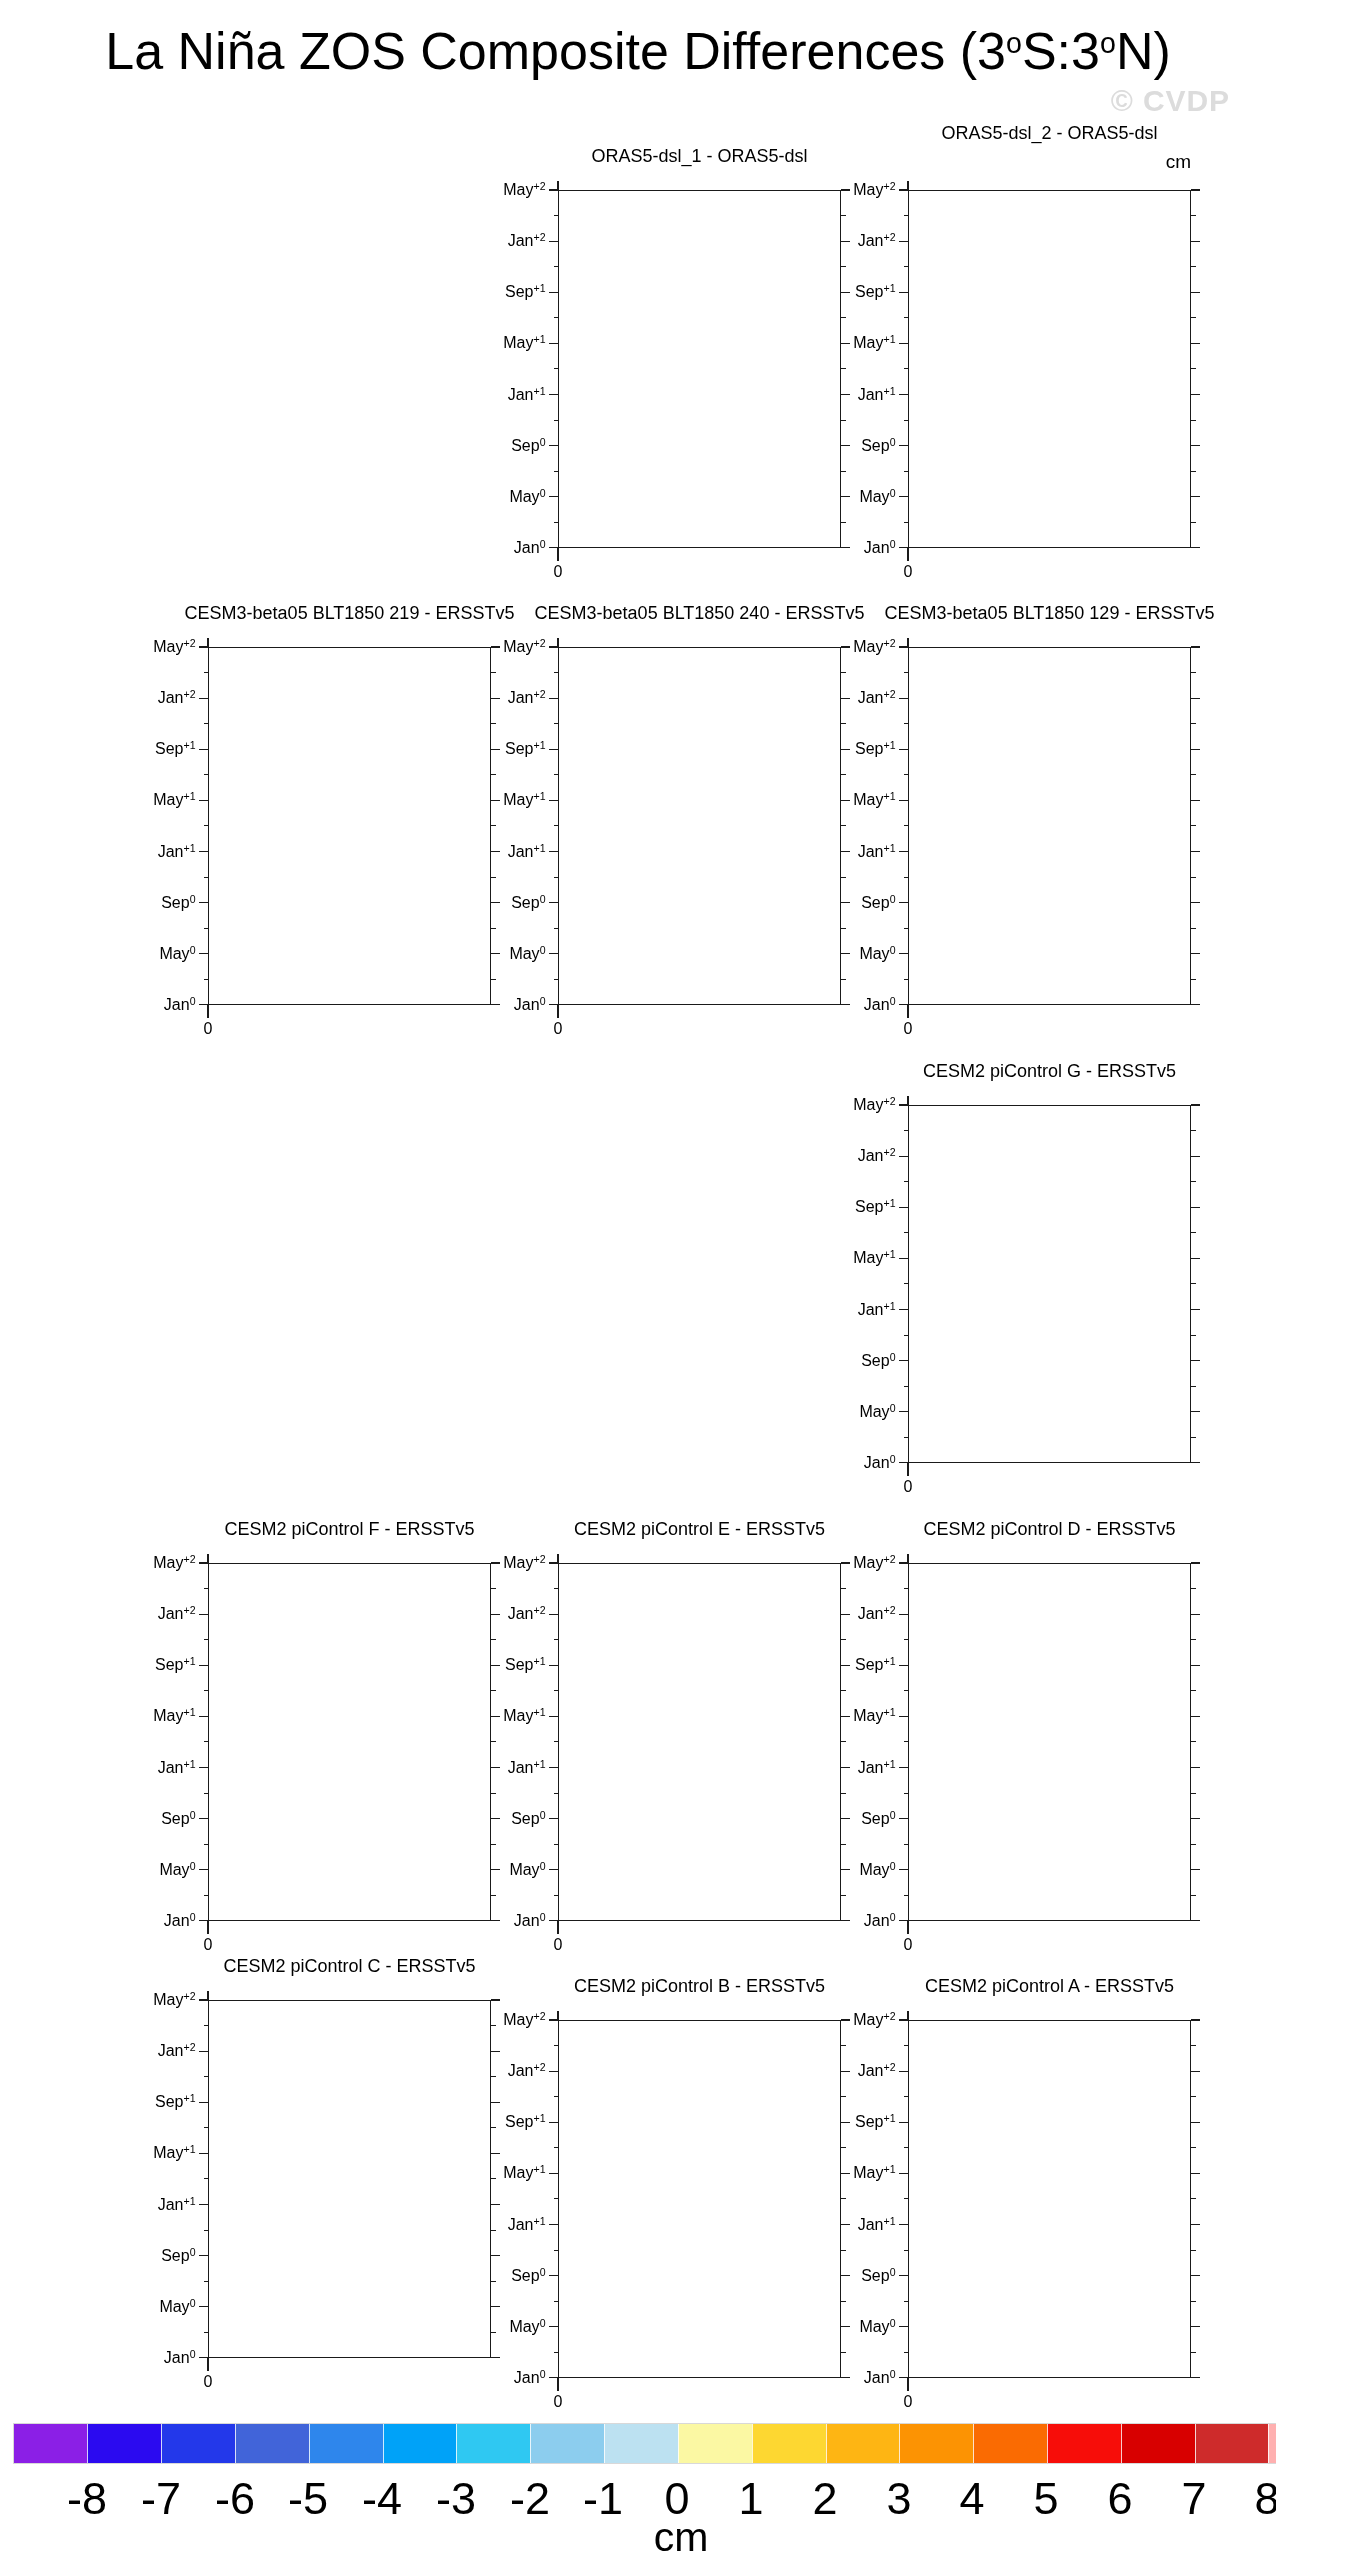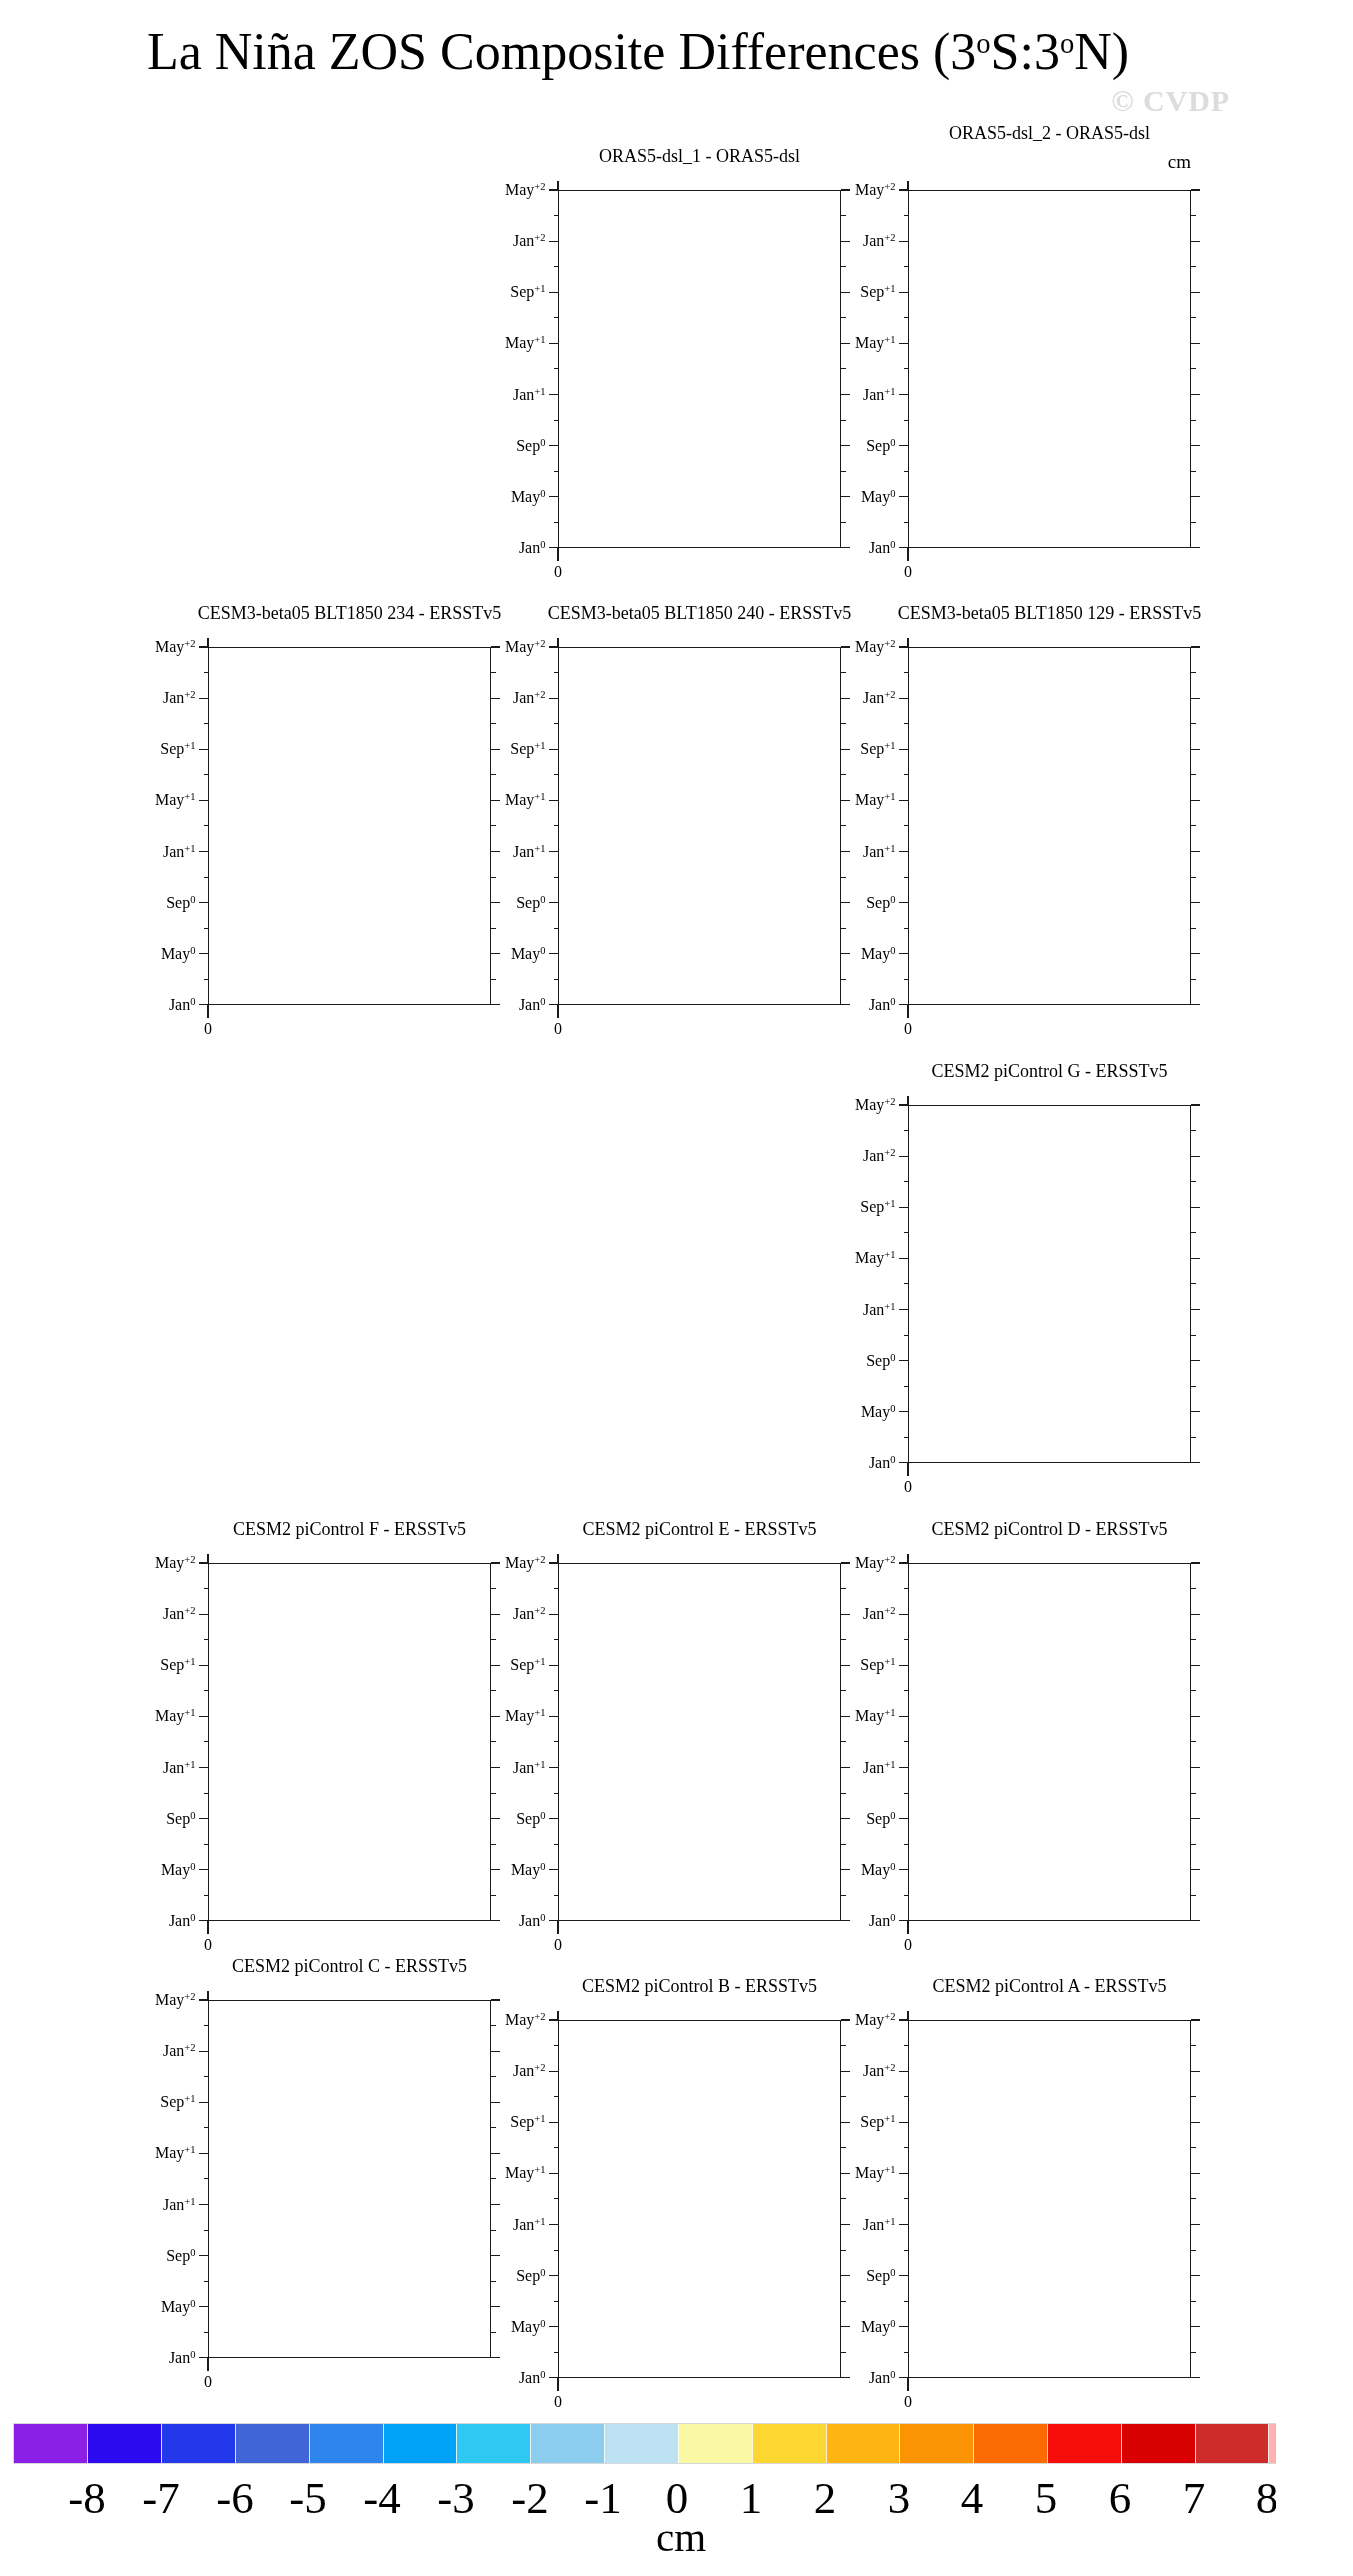--- a/index.html
+++ b/index.html
@@ -1,18 +1,18 @@
 <!DOCTYPE html>
 <html style="font-size:14.3px"><head>
 <meta charset="utf-8">
 <style>
   html,body { margin:0; padding:0; background:#ffffff; }
   .canvas {
     position:relative; width:1276px; height:2576px; background:#ffffff;
-    font-family:Liberation Serif, serif; color:#000; overflow:hidden;
+    font-family:Liberation Sans, sans-serif; color:#000; overflow:hidden;
   }
   .main-title {
     position:absolute; top:23px; left:0; width:100%; text-align:center;
     font-size:52px; line-height:1.1; white-space:nowrap;
   }
   .main-title sup, .raised-sup {
     font-size:55%; position:relative; top:-0.55em; vertical-align:baseline;
   }
   .watermark {
     position:absolute; top:84px; right:46px; font-size:30px; font-weight:bold;
@@ -152,21 +152,21 @@
         <div class="tick left" style="top: 306px;"></div>
         <div class="tick right" style="top: 306px;"></div>
         <div class="tick left minor" style="top: 332px;"></div>
         <div class="tick right minor" style="top: 332px;"></div>
         <div class="ylab" style="top: 307px;"><span>May</span><sup>0</sup></div>
         <div class="tick left" style="top: 357px;"></div>
         <div class="tick right" style="top: 357px;"></div>
         <div class="ylab" style="top: 358px;"><span>Jan</span><sup>0</sup></div>
       </div>
       <div class="panel" style="left: 208px; top: 647px;">
-    <div class="ptitle">CESM3-beta05 BLT1850 234 - ERSSTv5</div>
+    <div class="ptitle">CESM3-beta05 BLT1850 219 - ERSSTv5</div>
     <div class="frame"></div>
     <div class="stub top"></div>
     <div class="stub bottom"></div>
     <div class="xlab">0</div>
   <div class="tick left" style="top: -0.6px;"></div>
         <div class="tick right" style="top: -0.6px;"></div>
         <div class="tick left minor" style="top: 25px;"></div>
         <div class="tick right minor" style="top: 25px;"></div>
         <div class="ylab" style="top: 0px;"><span>May</span><sup>+2</sup></div>
         <div class="tick left" style="top: 51px;"></div>

